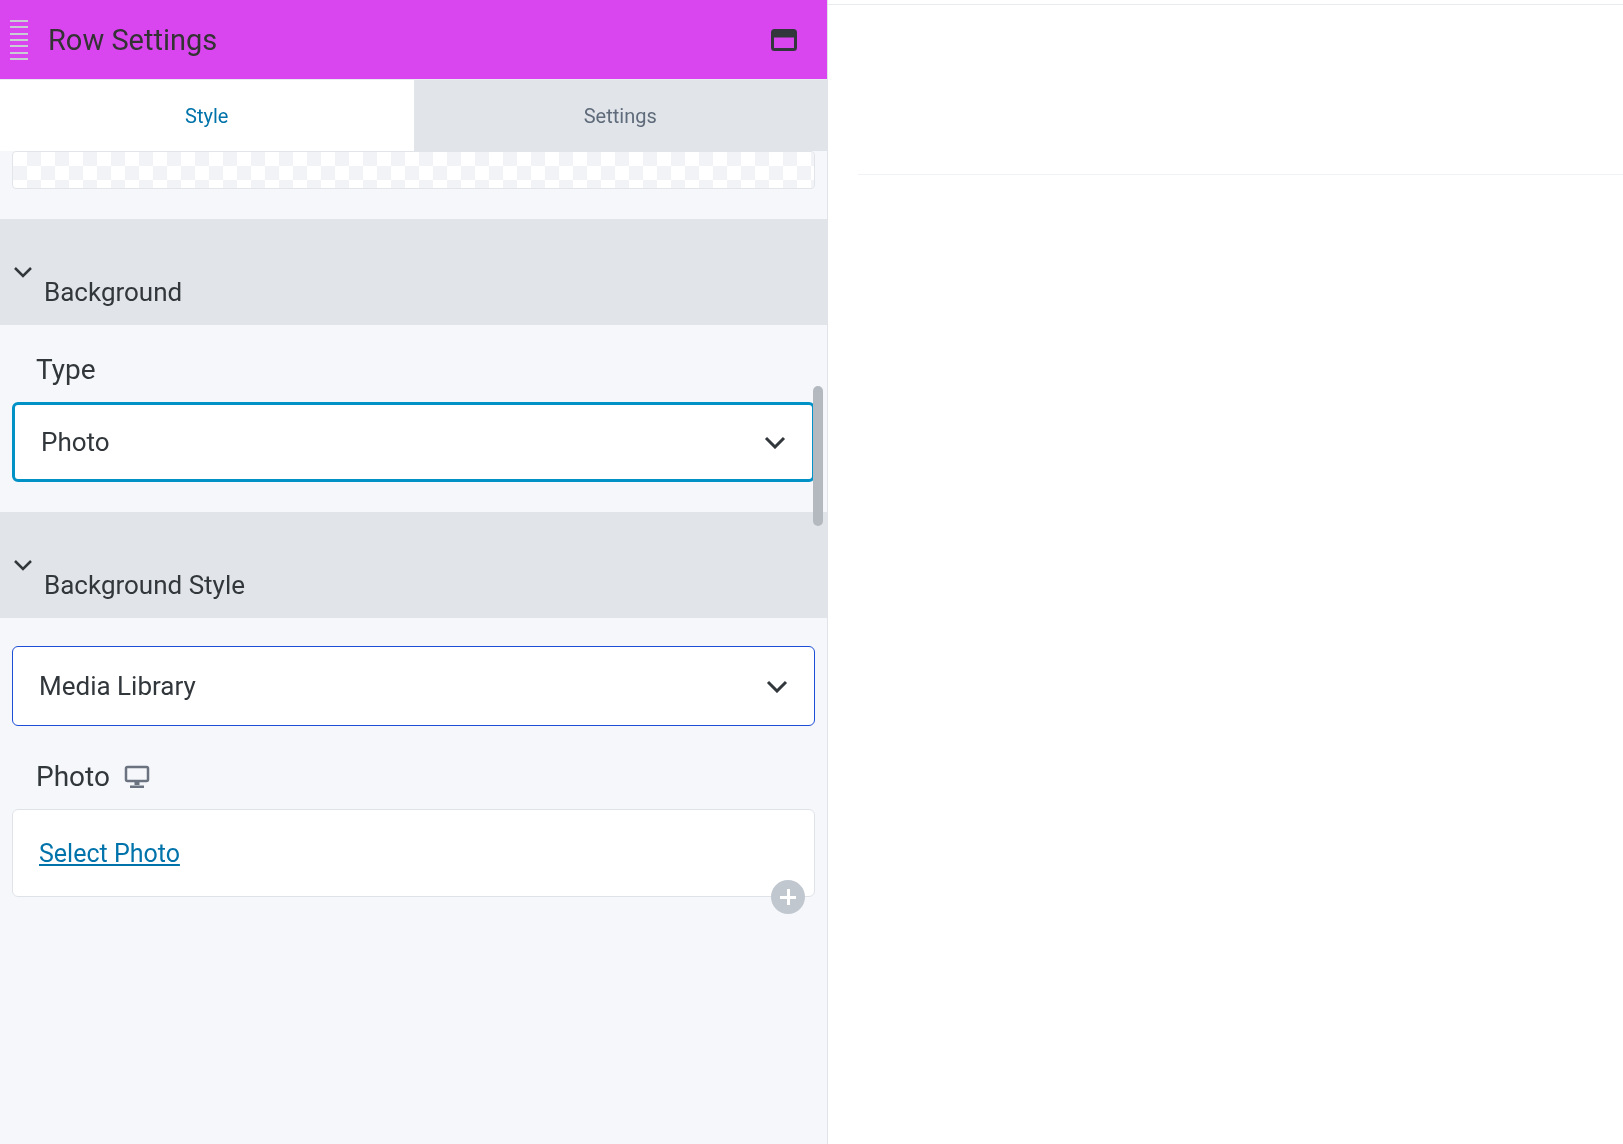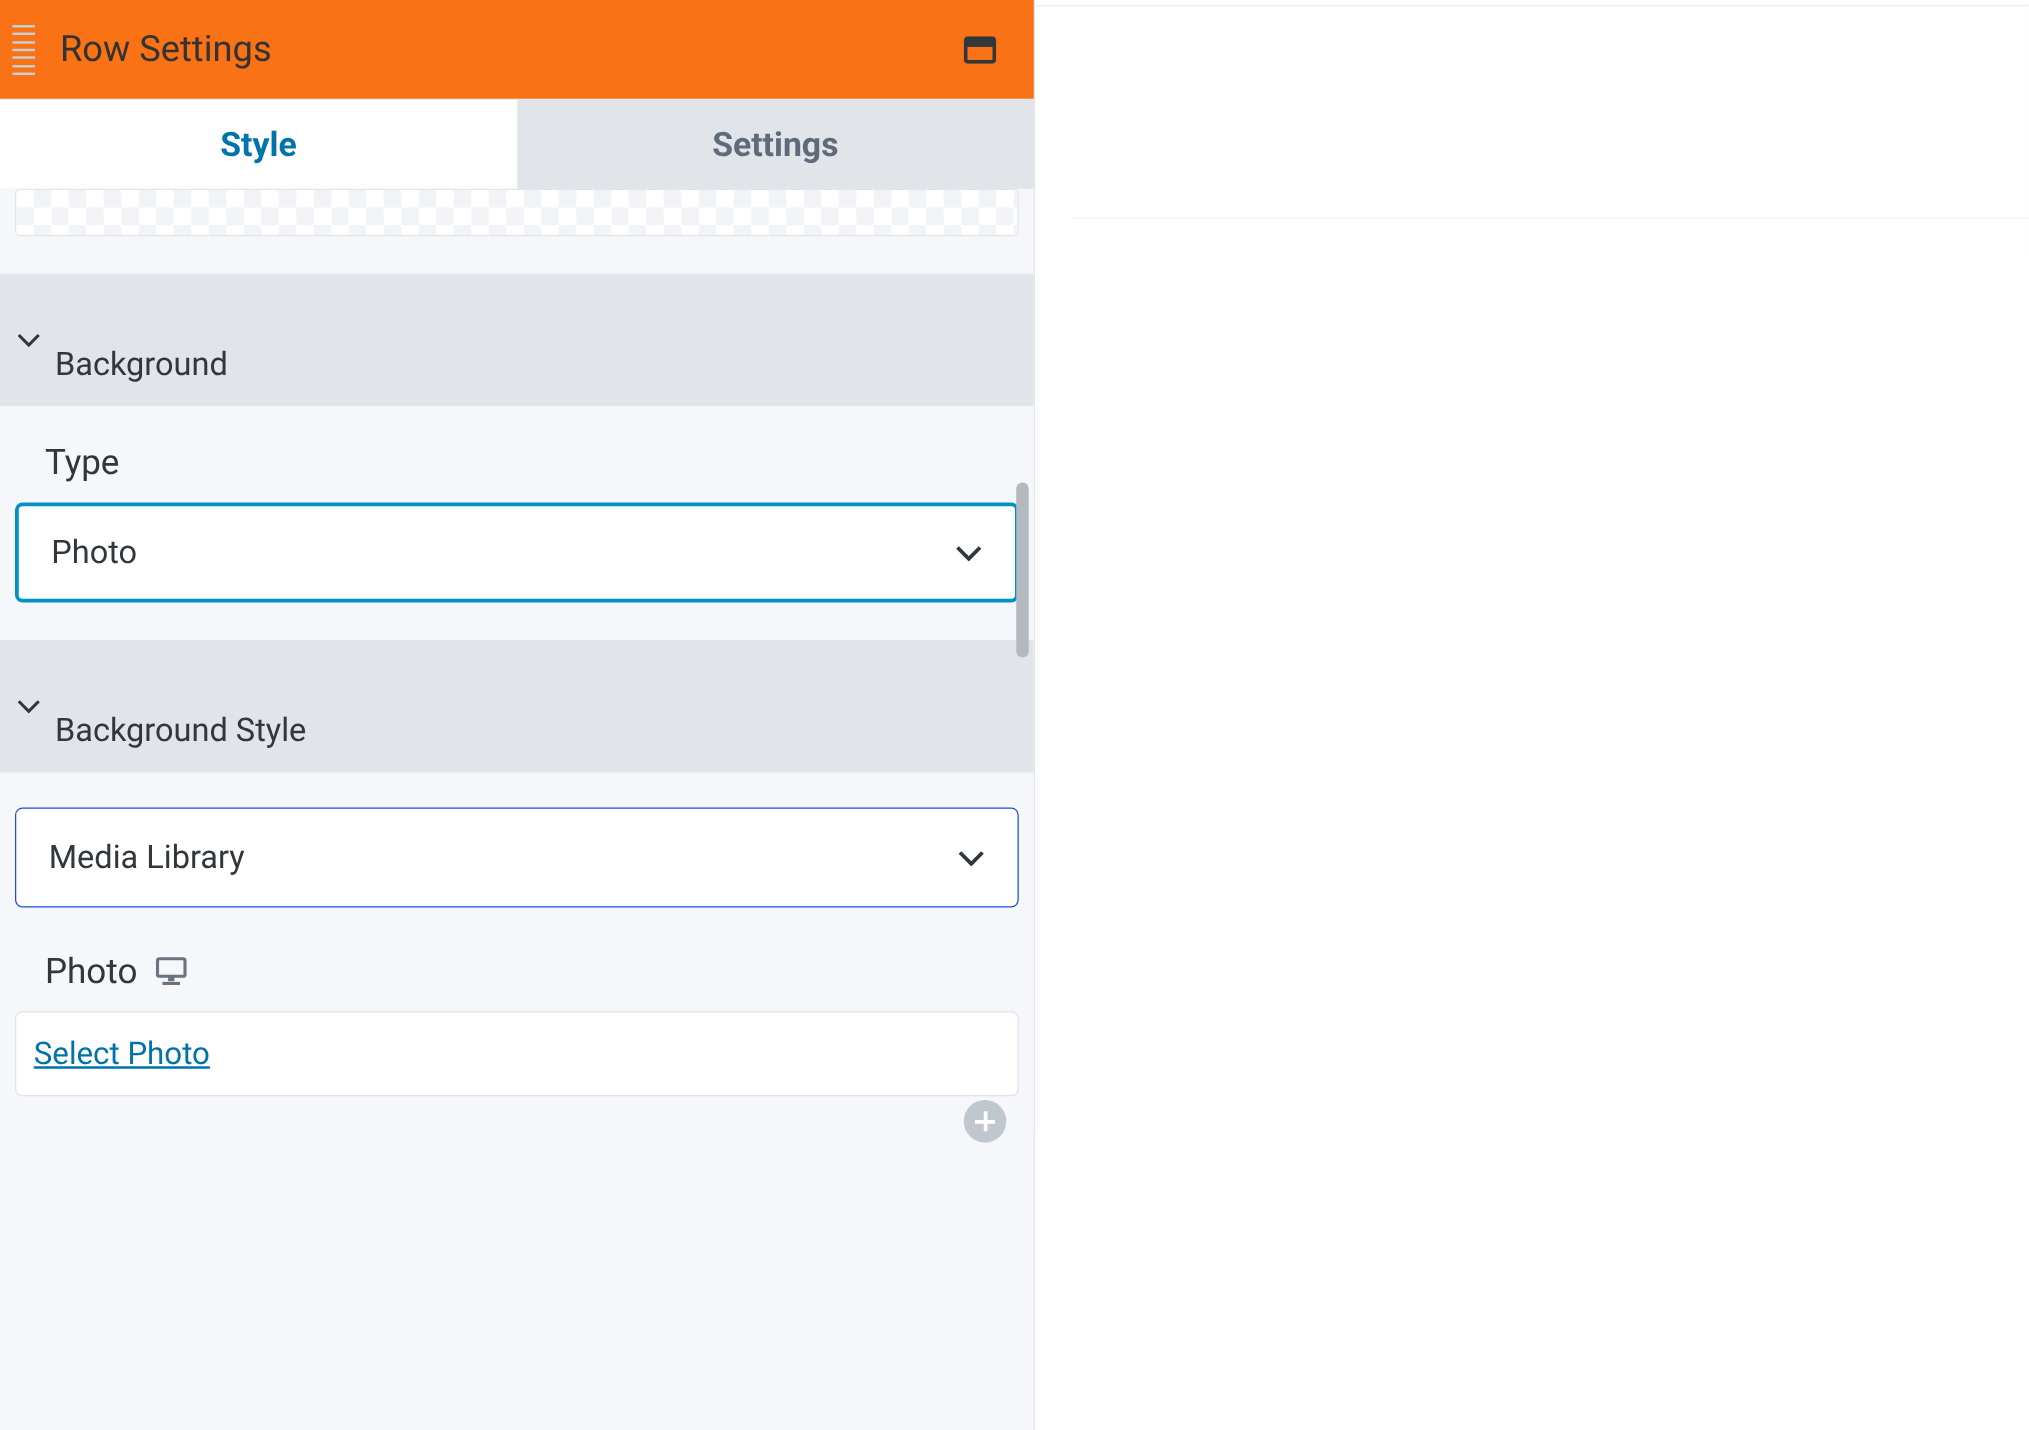--- a/index.html
+++ b/index.html
@@ -16,21 +16,21 @@
       position: relative;
     }
     .panel {
       width: 828px;
       height: 100%;
       background: #f5f7fa;
       position: relative;
       border-right: 1px solid #e0e3e8;
     }
     .panel-header {
-      background: #f97316;
+      background: #d946ef;
       padding: 18px 30px 18px 48px;
       display: flex;
       align-items: center;
       justify-content: space-between;
       border-bottom: 1px solid #e9ecef;
       height: 80px;
     }
     .drag-handle {
       position: absolute;
       left: 10px;
@@ -66,22 +66,22 @@
     .tabs {
       display: flex;
       background: #e1e5ea;
       height: 71px;
     }
     .tab {
       flex: 1;
       display: flex;
       align-items: center;
       justify-content: center;
-      font-size: 27px;
-      font-weight: 700;
+      font-size: 20px;
+      font-weight: 400;
       cursor: pointer;
       color: #5f6b7a;
       background: #e1e5ea;
     }
     .tab.active {
       background: #ffffff;
       color: #0073aa;
     }
     .panel-body {
       position: relative;
@@ -166,24 +166,24 @@
       align-items: center;
       justify-content: center;
     }
     .gap-lg {
       margin-top: 34px;
     }
     .link-box {
       background: #ffffff;
       border: 1px solid #dfe3e8;
       border-radius: 6px;
-      height: 68px;
-      display: flex;
-      align-items: center;
-      padding: 0 14px;
+      height: 88px;
+      display: flex;
+      align-items: center;
+      padding: 0 26px;
     }
     .link-text {
       color: #0073aa;
       text-decoration: underline;
       font-size: 25px;
       cursor: pointer;
     }
     .scrollbar-thumb {
       position: absolute;
       right: 4px;

